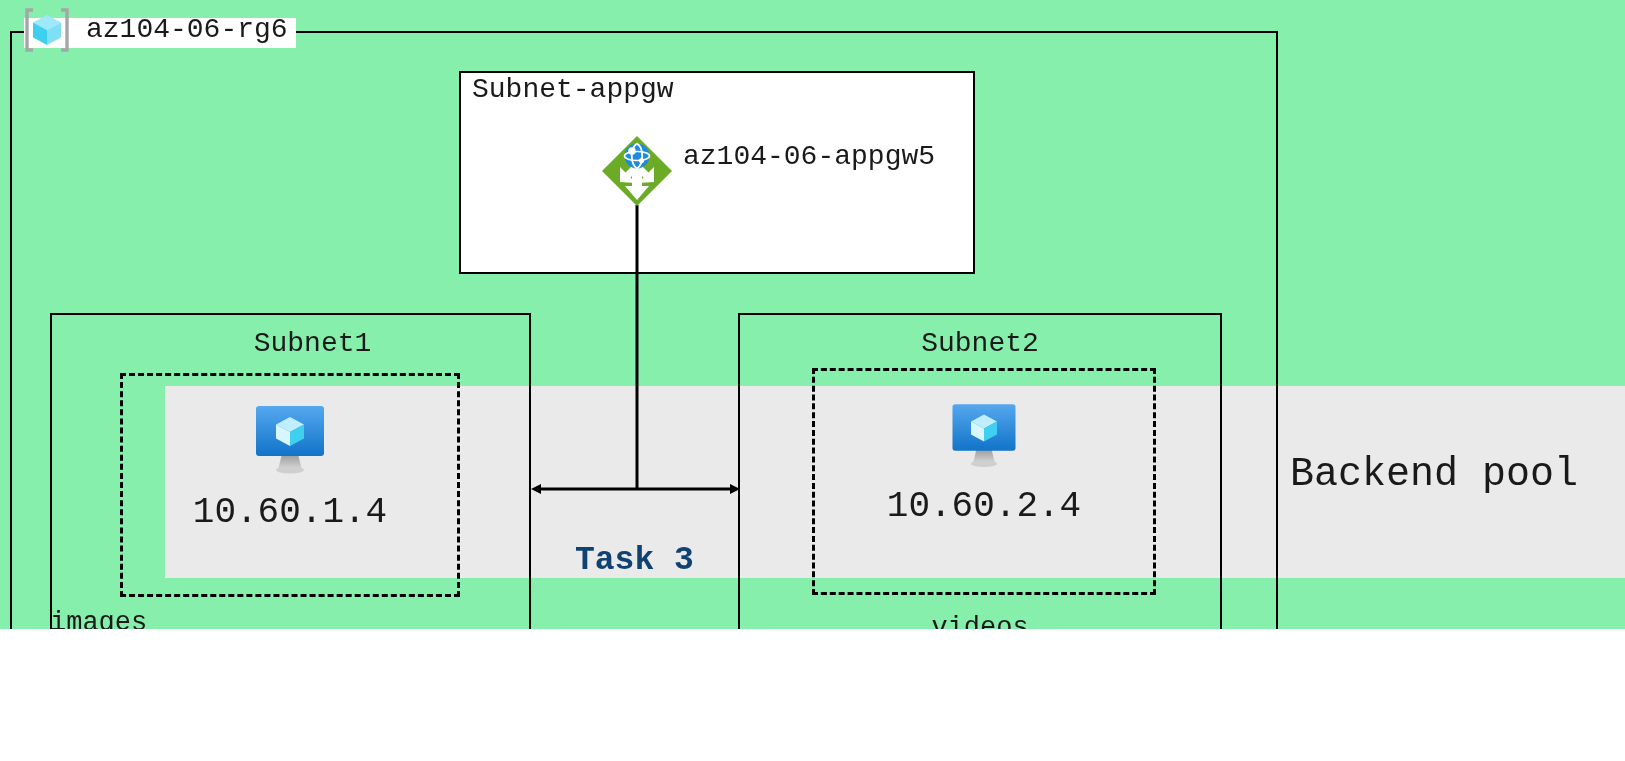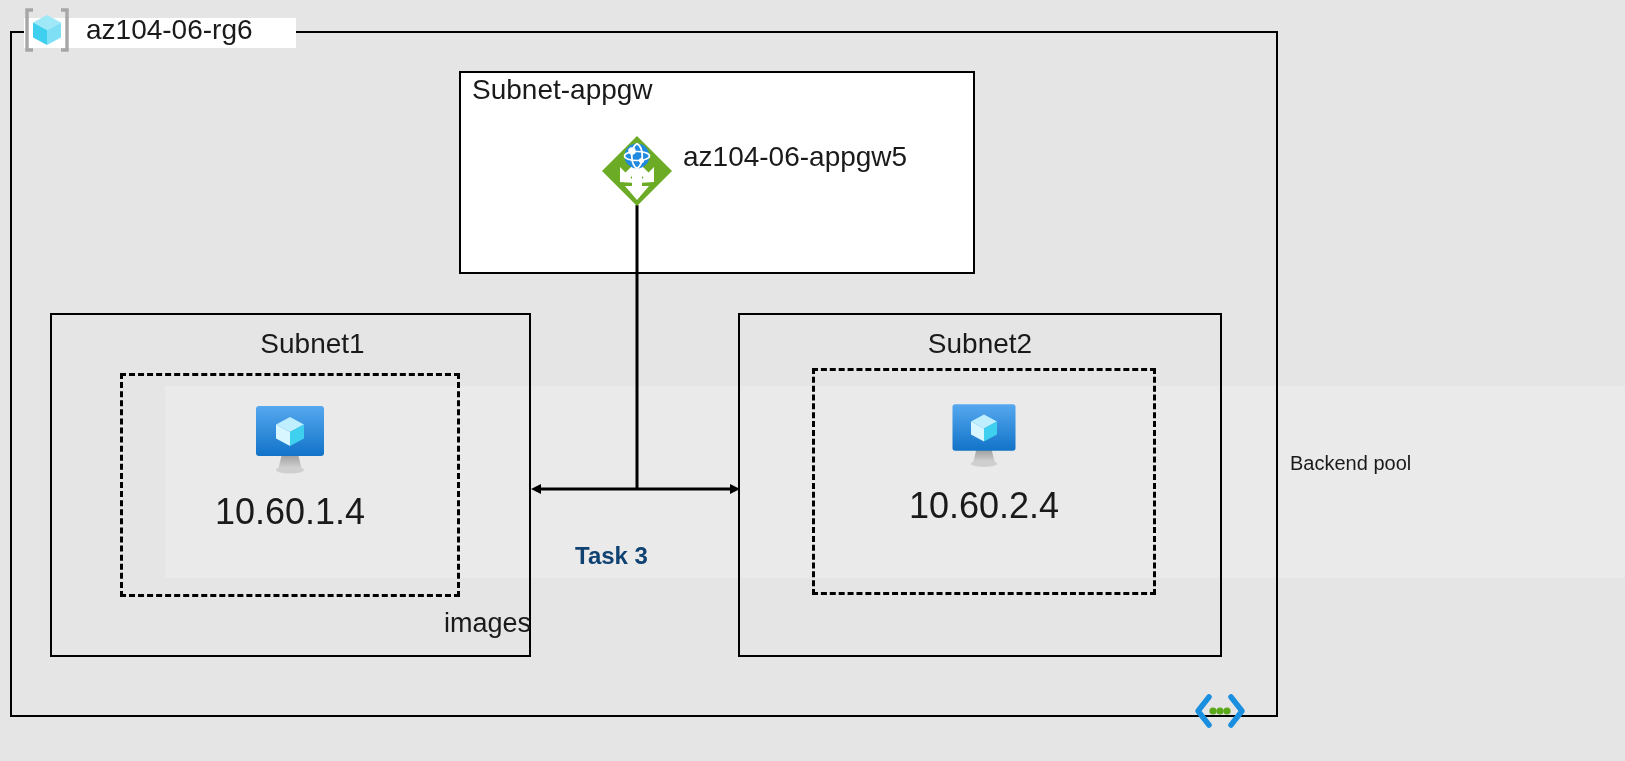--- a/index.html
+++ b/index.html
@@ -8,42 +8,43 @@
     padding: 0;
     background: #ffffff;
   }
   body {
     font-family: "Liberation Sans", sans-serif;
     color: #000000;
   }
   #canvas {
     position: relative;
     width: 1625px;
-    height: 761px;
-    background: #e5e5e5;
+    height: 629px;
+    background: #86efac;
     overflow: hidden;
+    font-family: Liberation Mono, monospace;
   }
 
   
   .abs { position: absolute; }
 
   
   #backend-band {
     left: 165px;
     top: 386px;
     width: 1460px;
     height: 192px;
     background: #eaeaea;
     z-index: 1;
   }
   #backend-pool-label {
     left: 1290px;
     top: 452px;
     width: 320px;
-    font-size: 20px;
+    font-size: 40px;
     color: #1a1a1a;
     white-space: nowrap;
     z-index: 6;
   }
 
   
   #rg-border {
     left: 10px;
     top: 31px;
     width: 1268px;
@@ -132,21 +133,21 @@
   .vm-name { font-size: 28px; color: #1a1a1a; line-height: 1.22; white-space: nowrap; }
   .vm-ip   { font-size: 36px; color: #1a1a1a; line-height: 1.22; white-space: nowrap; }
 
   
   .subnet-caption {
     font-size: 27px;
     color: #1a1a1a;
     white-space: nowrap;
     z-index: 7;
   }
-  #subnet1-caption { left: 50px; top: 608px; width: 481px; text-align: right; }
+  #subnet1-caption { left: 50px; top: 608px; width: 481px; text-align: left; }
   #subnet2-caption { left: 738px; top: 613px; width: 484px; text-align: center; }
 
   
   #appgw-icon { left: 600px; top: 134px; width: 74px; height: 74px; z-index: 7; }
   #appgw-labels {
     left: 683px;
     top: 140px;
     z-index: 7;
     line-height: 1.23;
   }
@@ -159,21 +160,21 @@
     width: 1625px;
     height: 761px;
     z-index: 6;
     pointer-events: none;
   }
 
   
   #task3-label {
     left: 575px;
     top: 542px;
-    font-size: 24px;
+    font-size: 33px;
     font-weight: bold;
     color: #0f4272;
     white-space: nowrap;
     z-index: 8;
   }
 
   
   #template-icon {
     left: 1194px;
     top: 691px;
@@ -288,20 +289,21 @@
         <ellipse cx="41" cy="70" rx="14" ry="3.5" fill="#cfcfcf"></ellipse>
         <rect x="7" y="6" width="68" height="50" rx="3" fill="url(#vmScreen2)"></rect>
         <polygon points="41,17 55,24.5 41,32 27,24.5" fill="#bfeeff"></polygon>
         <polygon points="27,24.5 41,32 41,46 27,38.5" fill="#d8f6ff"></polygon>
         <polygon points="55,24.5 55,38.5 41,46 41,32" fill="#3fd0ef"></polygon>
       </svg>
     </span>
     <div class="vm-ip">10.60.2.4</div>
   </div>
 
+  <div class="abs subnet-caption" id="subnet2-caption">videos</div>
 
   <svg class="abs" id="connector-svg" viewBox="0 0 1625 761" xmlns="http://www.w3.org/2000/svg">
     <defs>
       <marker id="arrowL" markerWidth="12" markerHeight="12" refX="10" refY="5" orient="auto" markerUnits="userSpaceOnUse">
         <path d="M10,0 L0,5 L10,10 z" fill="#000000"></path>
       </marker>
       <marker id="arrowR" markerWidth="12" markerHeight="12" refX="2" refY="5" orient="auto" markerUnits="userSpaceOnUse">
         <path d="M2,0 L12,5 L2,10 z" fill="#000000"></path>
       </marker>
     </defs>

